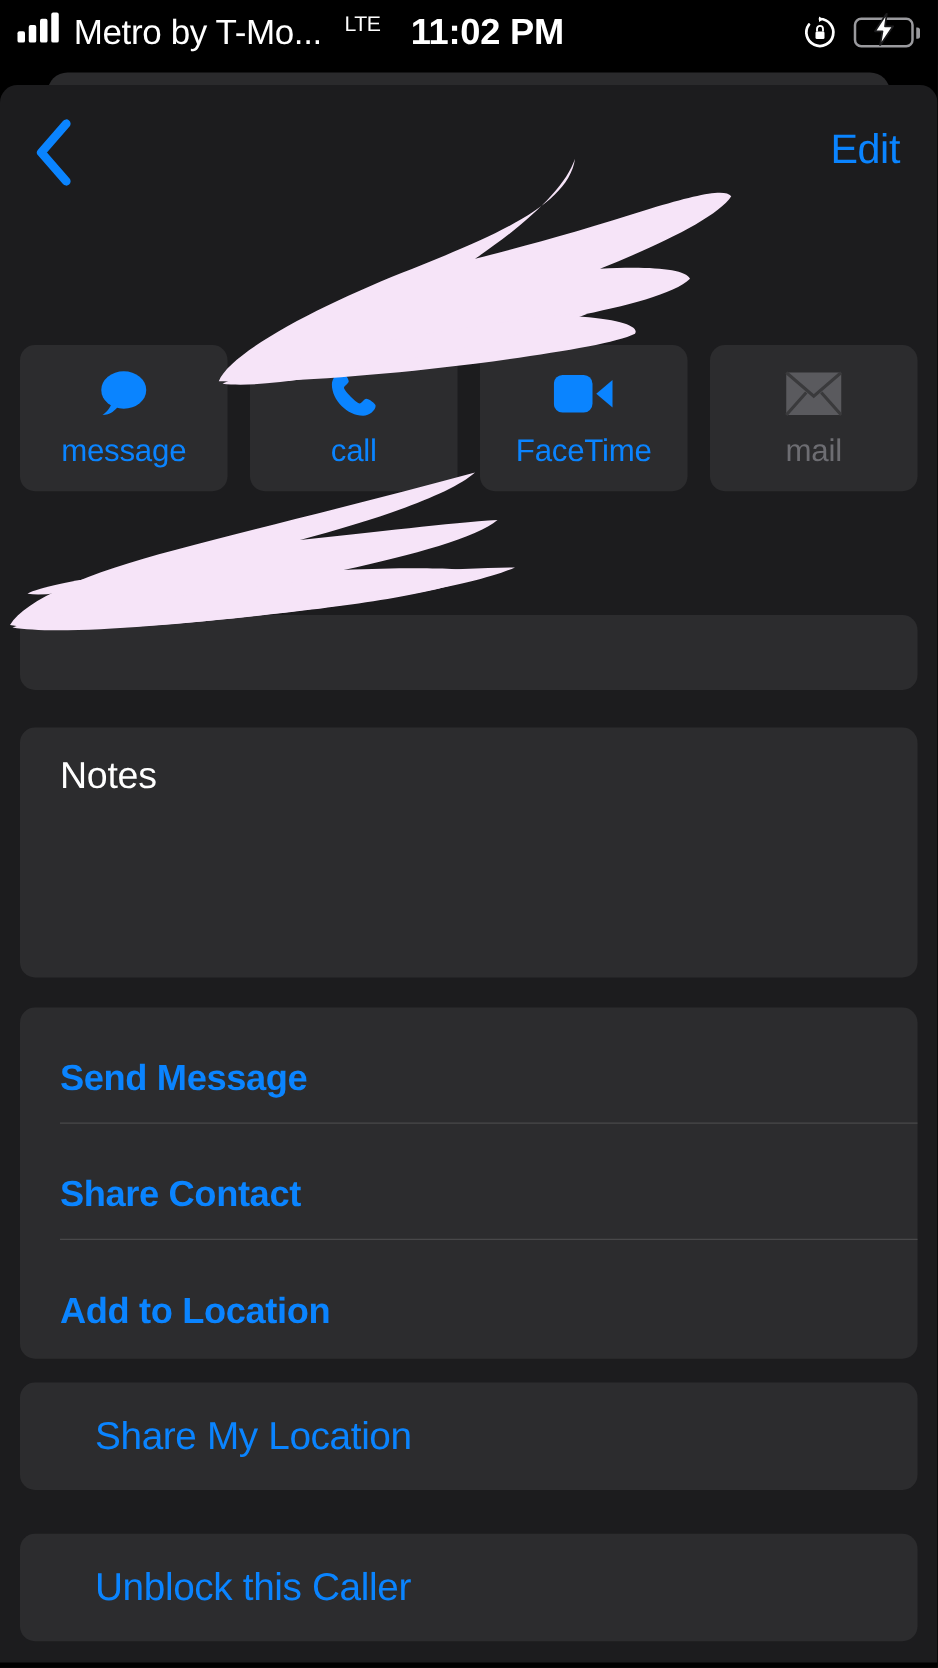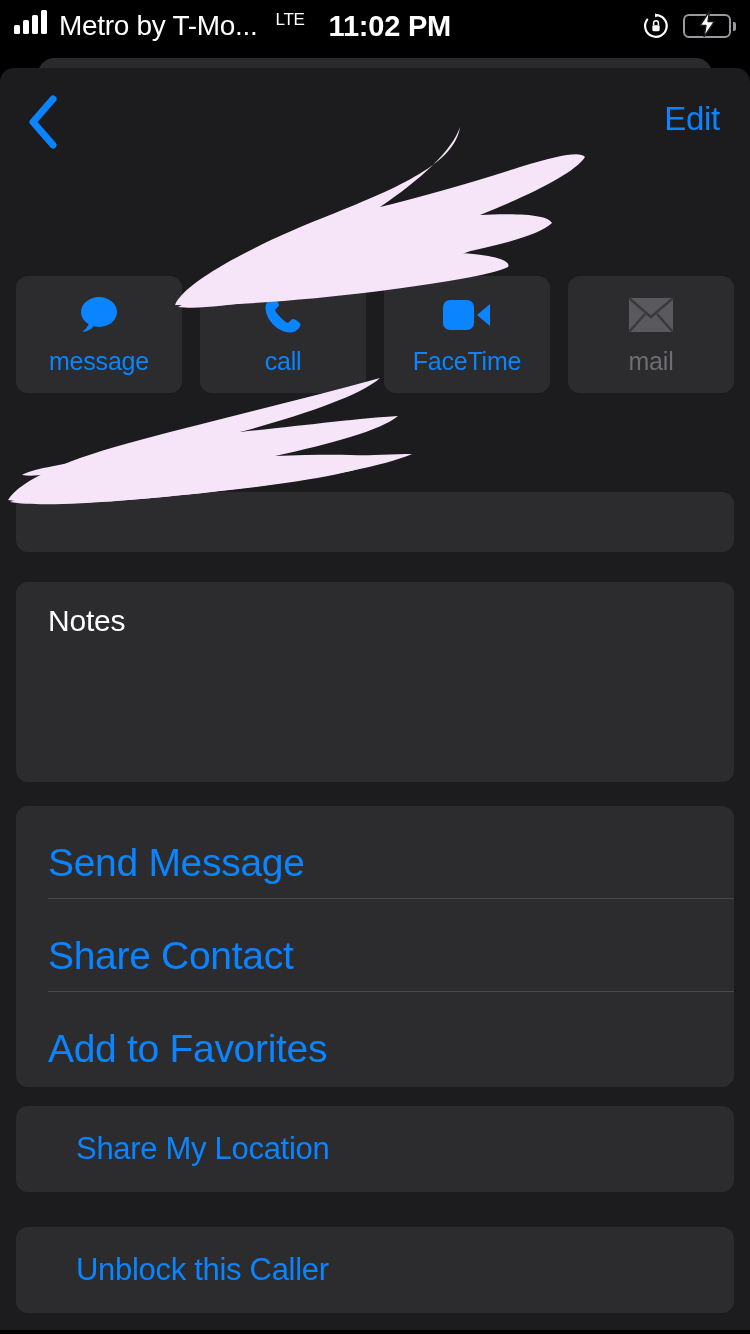--- a/index.html
+++ b/index.html
@@ -92,21 +92,21 @@
   #actions-card { top:738px; height:281px; }
   #location-card { top:1038px; height:86px; }
   #unblock-card { top:1159px; height:86px; }
 
   .action-row {
     position:relative; height:93px;
     display:flex; align-items:center;
     padding-left:32px; cursor:pointer;
   }
   .action-row .row-label {
-    font-size:39px; color:#0A84FF; font-weight:400; letter-spacing:-0.3px;margin-top:21px;
+    font-size:29px; color:#0A84FF; font-weight:700; letter-spacing:-0.3px;margin-top:21px;
   }
   .row-sep {
     position:absolute; left:32px; right:0; bottom:0;
     height:1px; background:#48484a;
   }
   .single-row { height:86px; display:flex; align-items:center; padding-left:32px; cursor:pointer;margin-left:28px; }
   .single-row .row-label { font-size:31px; color:#0A84FF; letter-spacing:-0.3px; }
 
   
   .scribble { position:absolute; pointer-events:none; }
@@ -224,21 +224,21 @@
     <div id="actions-card" class="card">
       <div class="action-row">
         <span class="row-label">Send Message</span>
         <span class="row-sep"></span>
       </div>
       <div class="action-row">
         <span class="row-label">Share Contact</span>
         <span class="row-sep"></span>
       </div>
       <div class="action-row">
-        <span class="row-label">Add to Favorites</span>
+        <span class="row-label">Add to Location</span>
       </div>
     </div>
 
     <div id="location-card" class="card">
       <div class="single-row">
         <span class="row-label">Share My Location</span>
       </div>
     </div>
 
     <div id="unblock-card" class="card">

